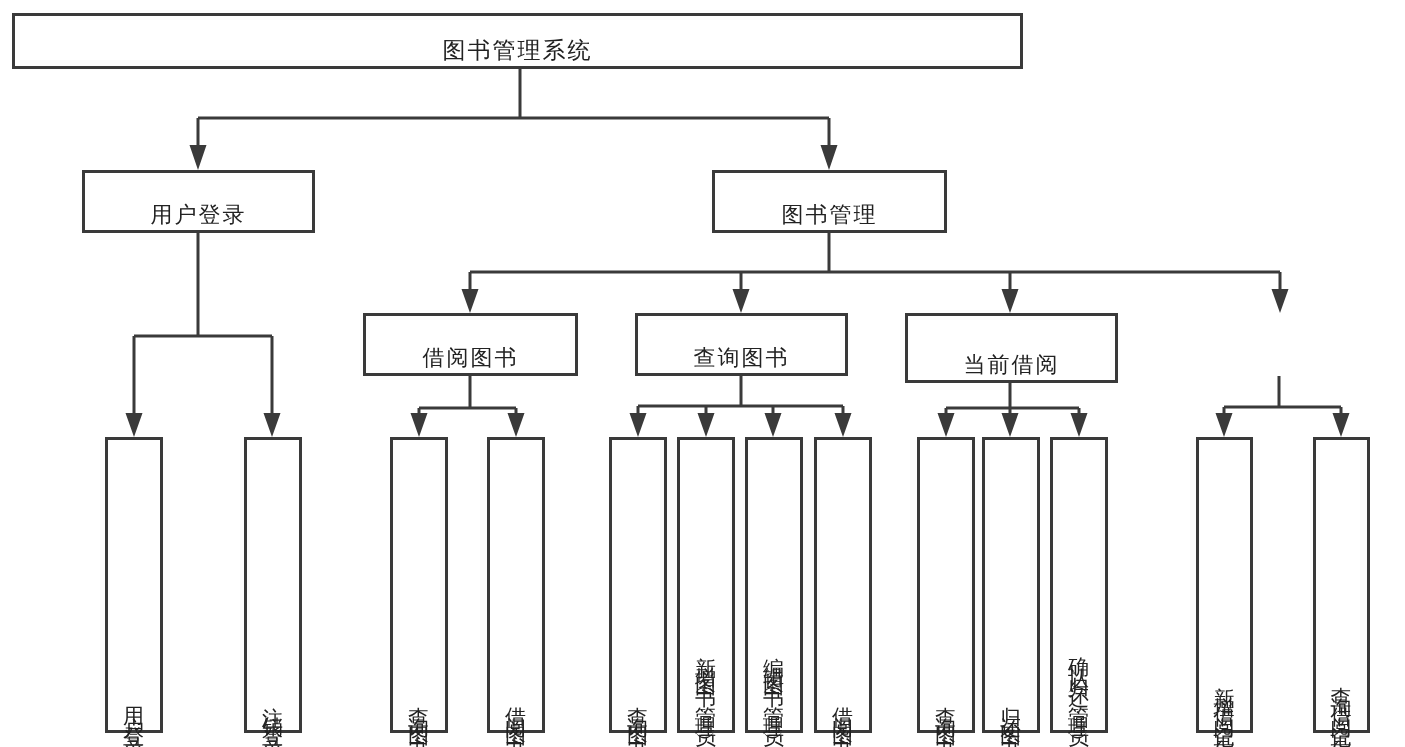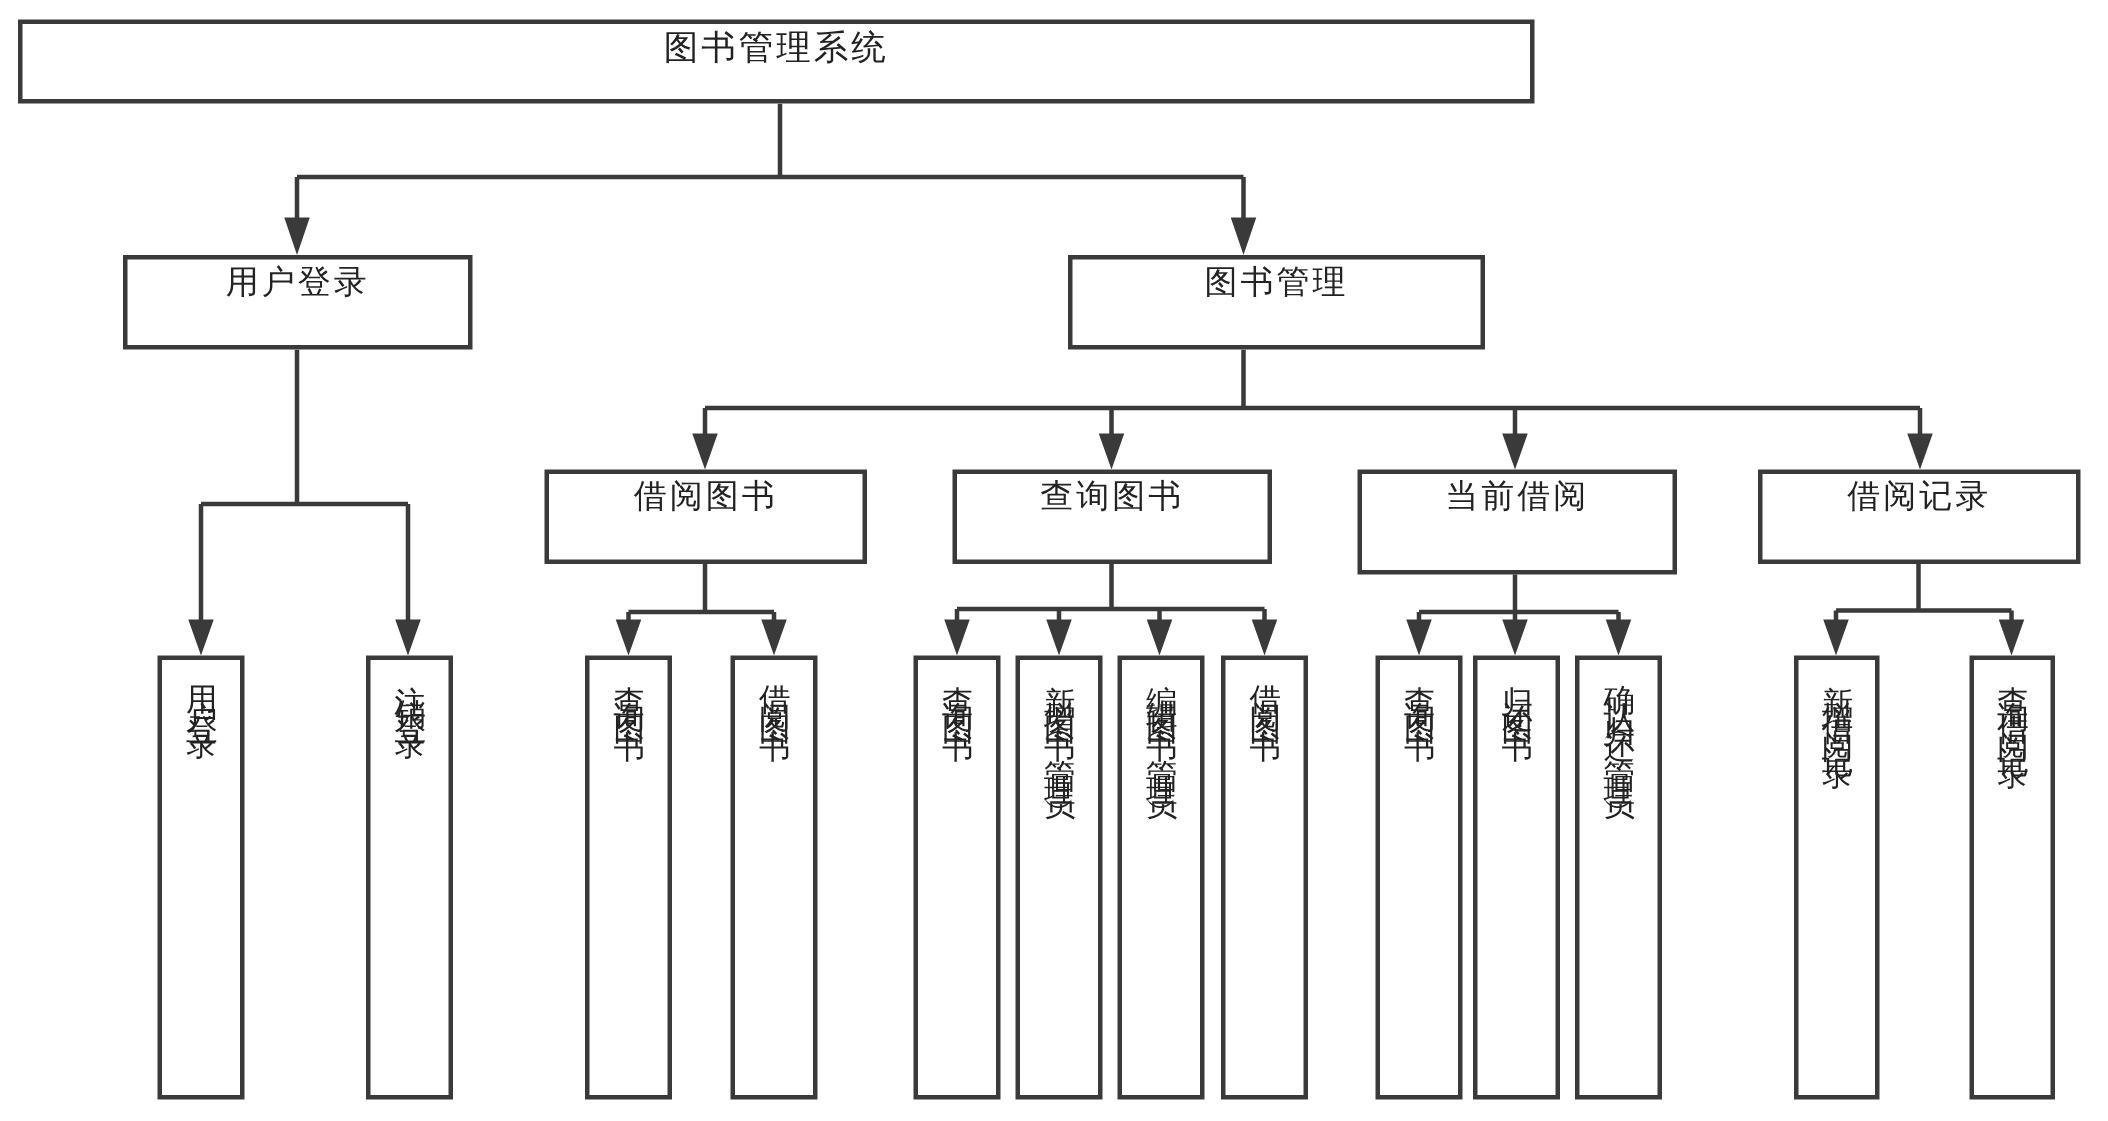--- a/index.html
+++ b/index.html
@@ -24,21 +24,21 @@
     pointer-events: none;
   }
   #connectors .stem { stroke: var(--line); stroke-width: 3; fill: none; }
   #connectors .head { fill: var(--line); stroke: none; }
   .box {
     position: absolute;
     box-sizing: border-box;
     border: 3px solid var(--line);
     background: #fff;
     display: flex;
-    align-items: flex-start;
+    align-items: flex-end;
     justify-content: center;
   }
   .lbl {
     color: var(--text);
     font-size: 22px;
     letter-spacing: 2px;
     white-space: nowrap;
   }
   .root .lbl { font-size: 23px; }
   .vlbl {
@@ -104,35 +104,32 @@
       M1332.5 413 L1349.5 413 L1341 437 Z"></path>
   </svg>
 
   <div class="box root" style="left:12px;top:13px;width:1011px;height:56px">
     <span class="lbl">图书管理系统</span>
   </div>
 
   <div class="box" style="left:82px;top:170px;width:233px;height:63px">
     <span class="lbl">用户登录</span>
   </div>
-  <div class="box" style="left:712px;top:170px;width:278px;height:63px">
+  <div class="box" style="left:712px;top:170px;width:235px;height:63px">
     <span class="lbl">图书管理</span>
   </div>
 
   <div class="box" style="left:363px;top:313px;width:215px;height:63px">
     <span class="lbl">借阅图书</span>
   </div>
   <div class="box" style="left:635px;top:313px;width:213px;height:63px">
     <span class="lbl">查询图书</span>
   </div>
   <div class="box" style="left:905px;top:313px;width:213px;height:70px">
     <span class="lbl">当前借阅</span>
-  </div>
-  <div class="box" style="left:1172px;top:313px;width:215px;height:63px">
-    <span class="lbl">借阅记录</span>
   </div>
 
   <div class="box" style="left:105px;top:437px;width:58px;height:296px">
     <span class="vlbl">用户登录</span>
   </div>
   <div class="box" style="left:244px;top:437px;width:58px;height:296px">
     <span class="vlbl">注销登录</span>
   </div>
 
   <div class="box" style="left:390px;top:437px;width:58px;height:296px">

